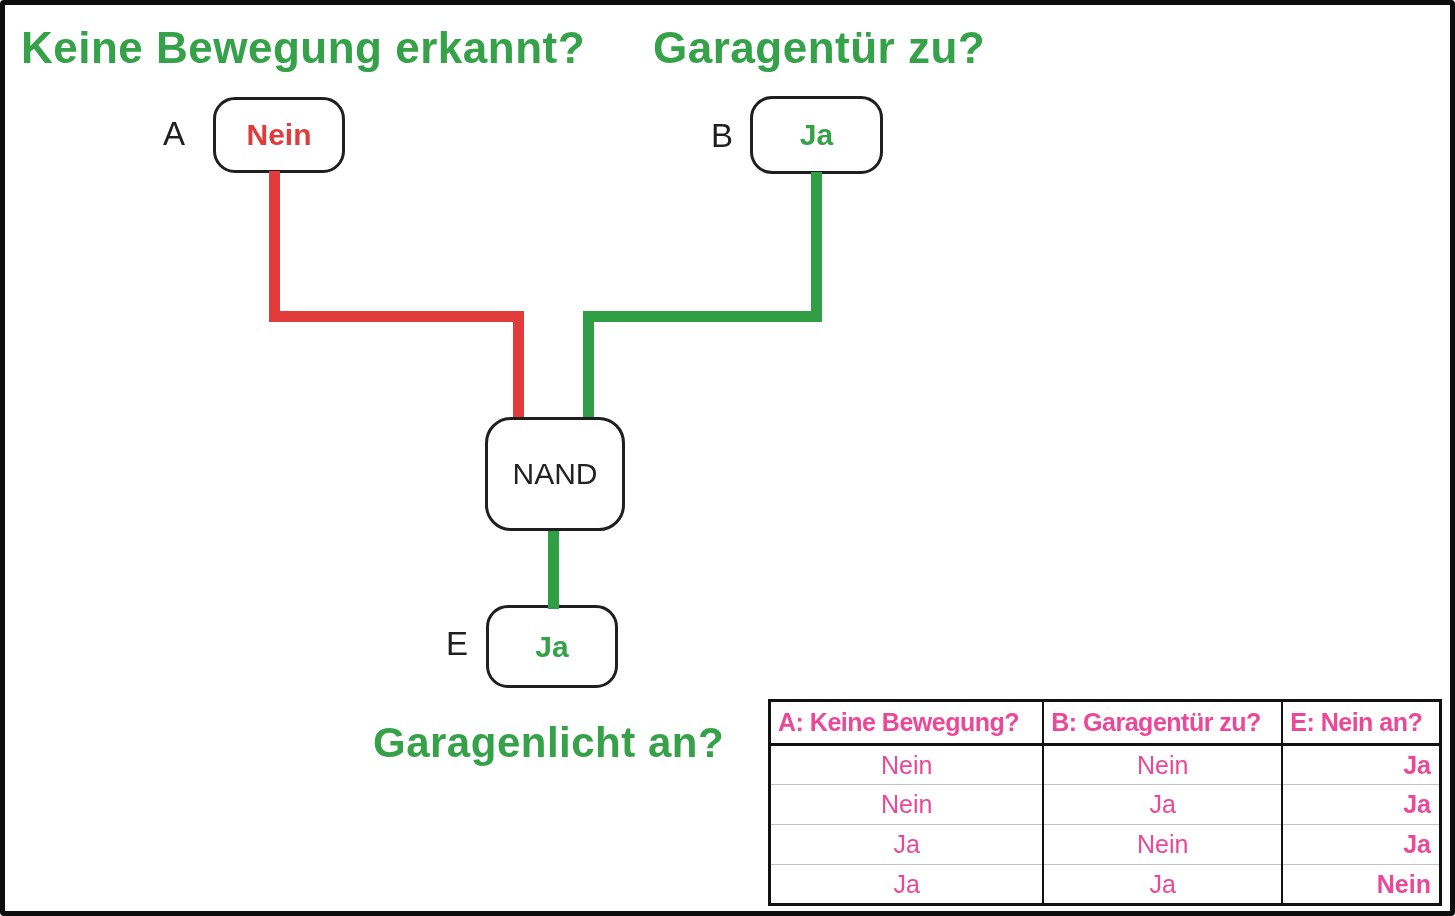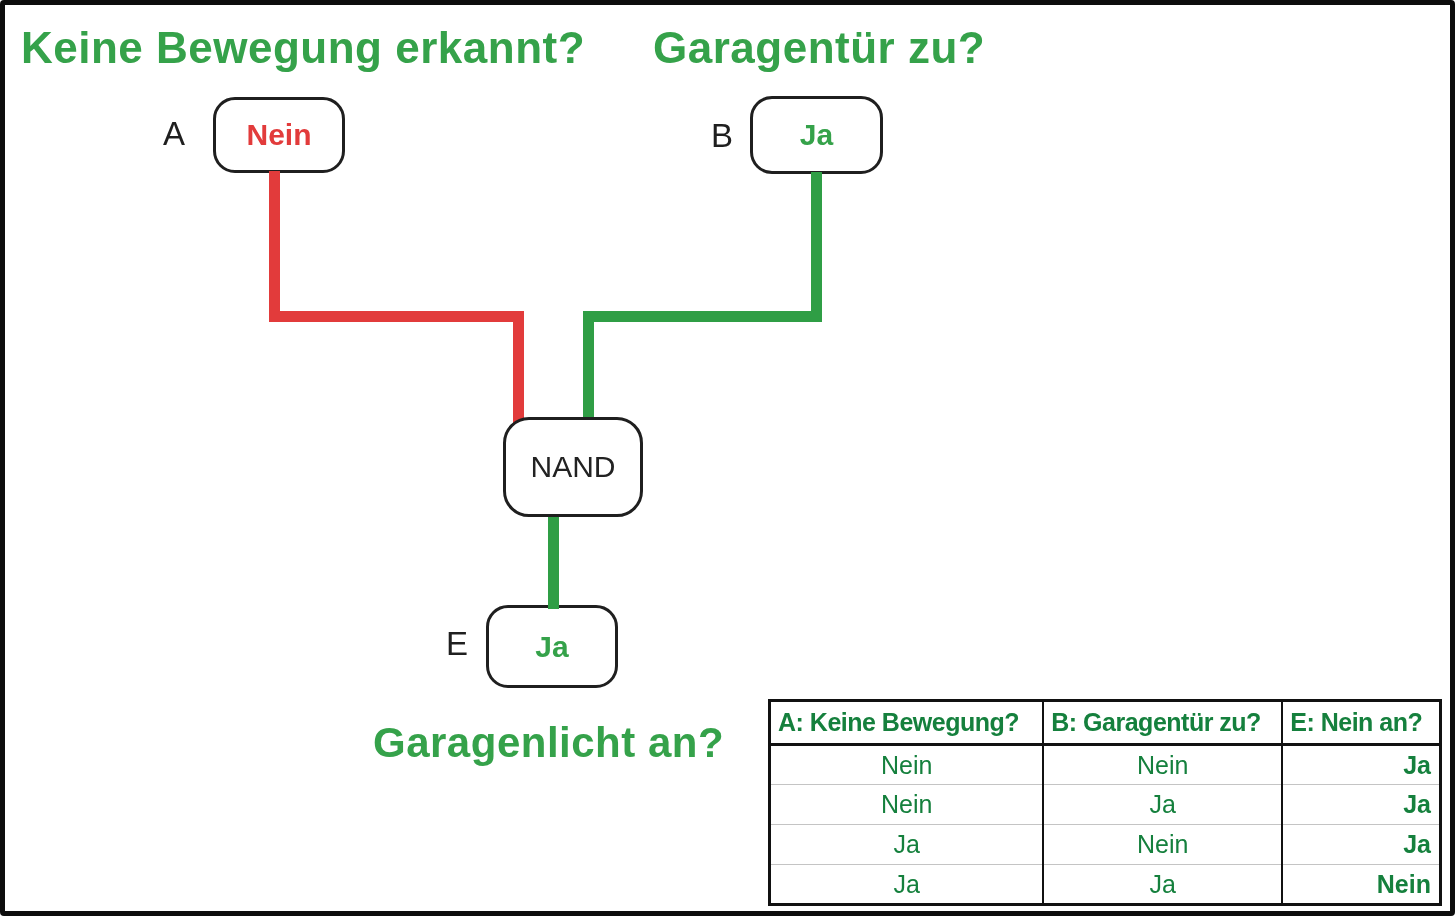--- a/index.html
+++ b/index.html
@@ -37,21 +37,21 @@
     border-radius: 22px;
     background: #ffffff;
     display: flex;
     align-items: center;
     justify-content: center;
     font-size: 30px;
     font-weight: 600;
   }
   .node-a { left: 208px; top: 92px;  width: 132px; height: 76px;  color: #e23b3b; }
   .node-b { left: 745px; top: 91px;  width: 133px; height: 78px;  color: #35a24a; }
-  .node-gate { left: 498px; top: 412px; width: 140px; height: 100px; color: #222222; font-weight: 500; border-radius: 26px; z-index: 3; }
+  .node-gate { left: 480px; top: 412px; width: 140px; height: 114px; color: #222222; font-weight: 500; border-radius: 26px; z-index: 3; }
   .node-e { left: 481px; top: 600px; width: 132px; height: 83px;  color: #35a24a; }
 
   .node-label {
     position: absolute;
     color: #1f1f1f;
     font-size: 33px;
     font-weight: 500;
   }
   .label-a { left: 158px; top: 110px; }
   .label-b { left: 706px; top: 112px; }
@@ -72,21 +72,21 @@
   .w-out  { left: 543px; top: 508px; width: 11px;  height: 96px;  }
 
   .truth-table {
     position: absolute;
     left: 763px;
     top: 694px;
     width: 674px;
     border-collapse: collapse;
     background: #ffffff;
     font-size: 25px;
-    color: #15803d;
+    color: #ec4899;
   }
   .truth-table, .truth-table th, .truth-table td { box-sizing: border-box; }
   .truth-table { border: 3px solid #111111; }
   .truth-table th {
     border-bottom: 3px solid #111111;
     border-right: 2px solid #111111;
     text-align: left;
     padding: 6px 4px 6px 7px;
     font-weight: bold;
     letter-spacing: -0.5px;

